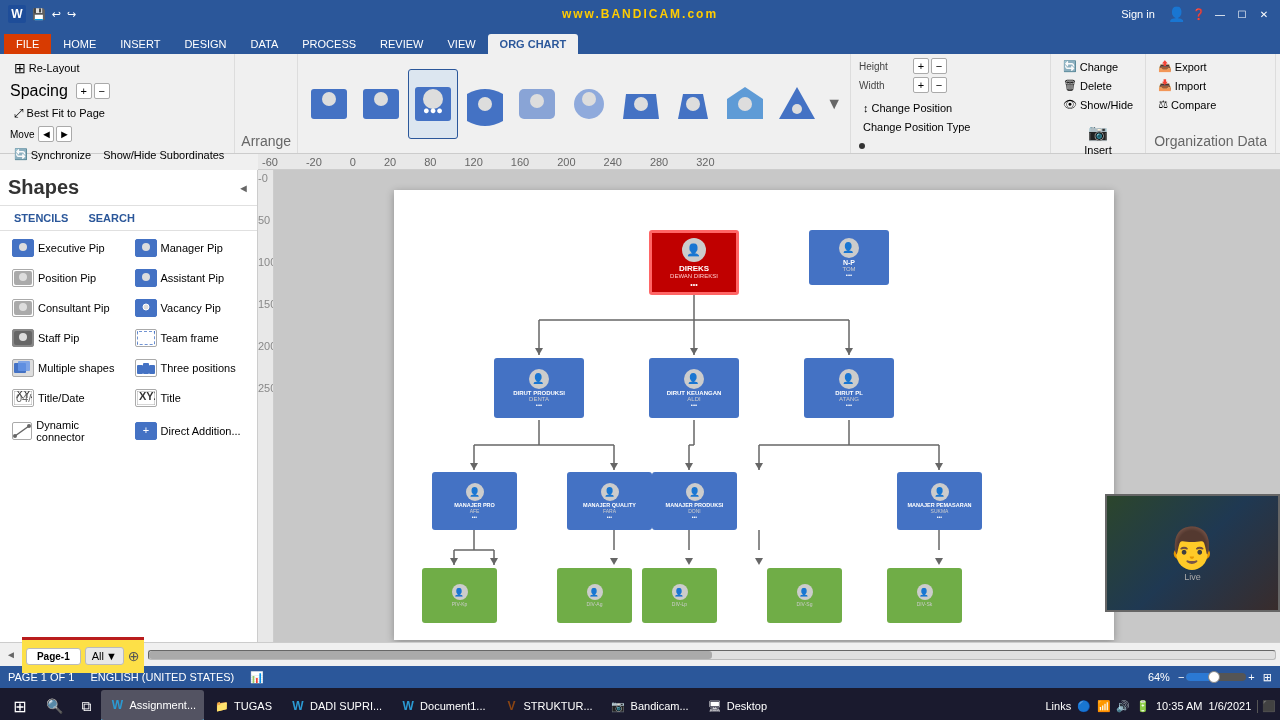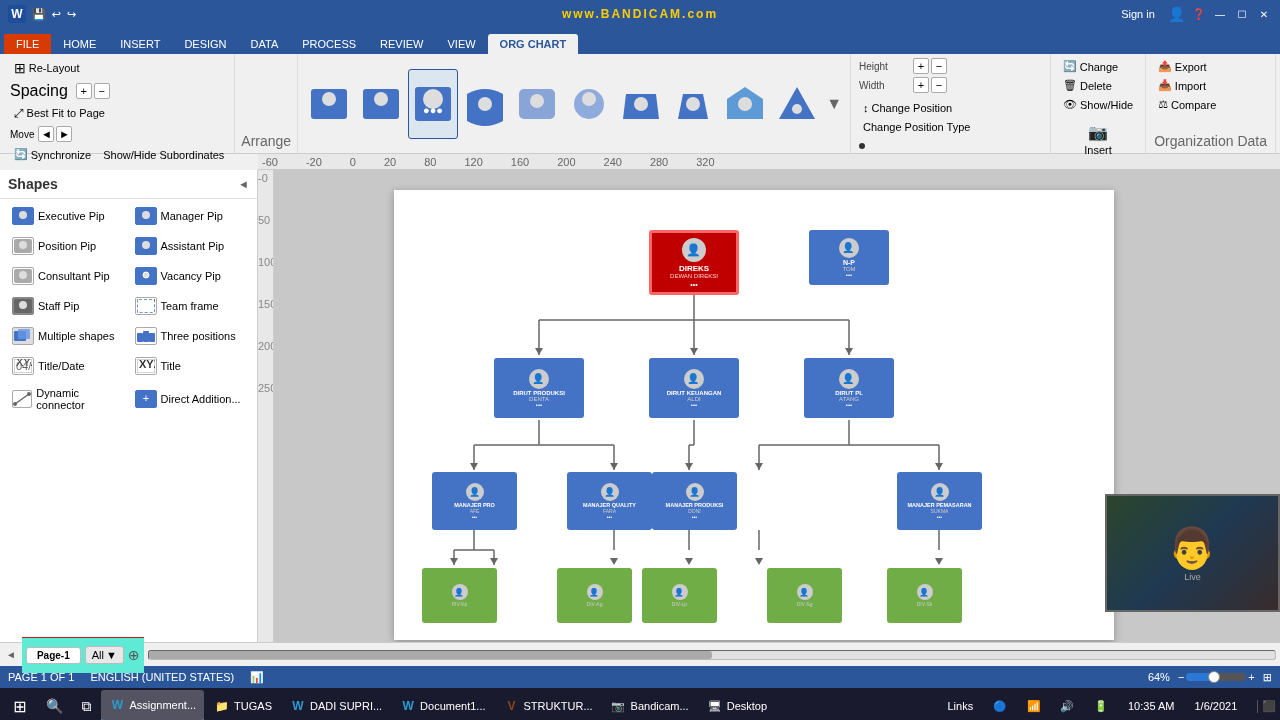--- a/index.html
+++ b/index.html
@@ -178,21 +178,21 @@
       overflow: hidden;
     }
     #shapes-header {
       display: flex;
       align-items: center;
       justify-content: space-between;
       padding: 6px 8px;
       border-bottom: 1px solid #e0e0e0;
       background: white;
     }
-    #shapes-title { font-size: 14px; font-weight: bold; color: #333; }
+    #shapes-title { font-size: 20px; font-weight: bold; color: #333; }
     #shapes-nav {
       display: flex;
       gap: 8px;
       padding: 4px 8px;
       border-bottom: 1px solid #e0e0e0;
     }
     .shapes-nav-btn {
       padding: 2px 6px;
       cursor: pointer;
       font-size: 11px;
@@ -304,22 +304,22 @@
       align-items: center;
       justify-content: center;
       color: #aaa;
       font-size: 10px;
       overflow: hidden;
     }
 
     
     #page-tabs {
       height: 36px;
-      background: #5eead4;
-      border-top: 1px solid #b91c1c;
+      background: #fde047;
+      border-top: 3px solid #b91c1c;
       display: flex;
       align-items: center;
       padding: 0 4px;
       gap: 4px;
     }
     .page-tab {
       padding: 2px 10px;
       background: #e0e0e0;
       border: 1px solid #bbb;
       border-radius: 3px;
@@ -586,20 +586,24 @@
   </div>
 </div>
 
 <div id="main" style="display:flex;height:472px;">
 
   <div id="left-panel">
     <div id="shapes-header">
       <span id="shapes-title">Shapes</span>
       <span style="cursor:pointer;color:#666;">◄</span>
     </div>
+    <div id="shapes-nav">
+      <span class="shapes-nav-btn">STENCILS</span>
+      <span class="shapes-nav-btn">SEARCH</span>
+    </div>
     <div class="shapes-list">
 
 
       <div class="shapes-grid">
         <div class="shape-item">
           <div class="shape-thumb" style="background:#4472c4;border-color:#4472c4;">
             <svg width="18" height="14" viewBox="0 0 18 14">
                 <rect x="0" y="0" width="18" height="14" rx="2" fill="#4472c4"></rect>
                 <circle cx="9" cy="6" r="4" fill="#ddd"></circle>
               </svg>
@@ -992,21 +996,21 @@
   </div>
   <div class="taskbar-btn">
     <span class="taskbar-icon">📷</span>
     <span>Bandicam...</span>
   </div>
   <div class="taskbar-btn">
     <span class="taskbar-icon">🖥</span>
     <span>Desktop</span>
   </div>
 
-  <div style="margin-left:auto;display:flex;align-items:center;gap:20px;color:white;font-size:10px;padding-left:12px;">
+  <div style="margin-left:auto;display:flex;align-items:center;gap:6px;color:white;font-size:10px;padding-left:12px;">
     <span>Links</span>
     <span>🔵</span>
     <span>📶</span>
     <span>🔊</span>
     <span>🔋</span>
     <span>10:35 AM</span>
     <span>1/6/2021</span>
     <span style="cursor:pointer;border-left:1px solid #555;padding-left:4px;">⬛</span>
   </div>
 </div>

